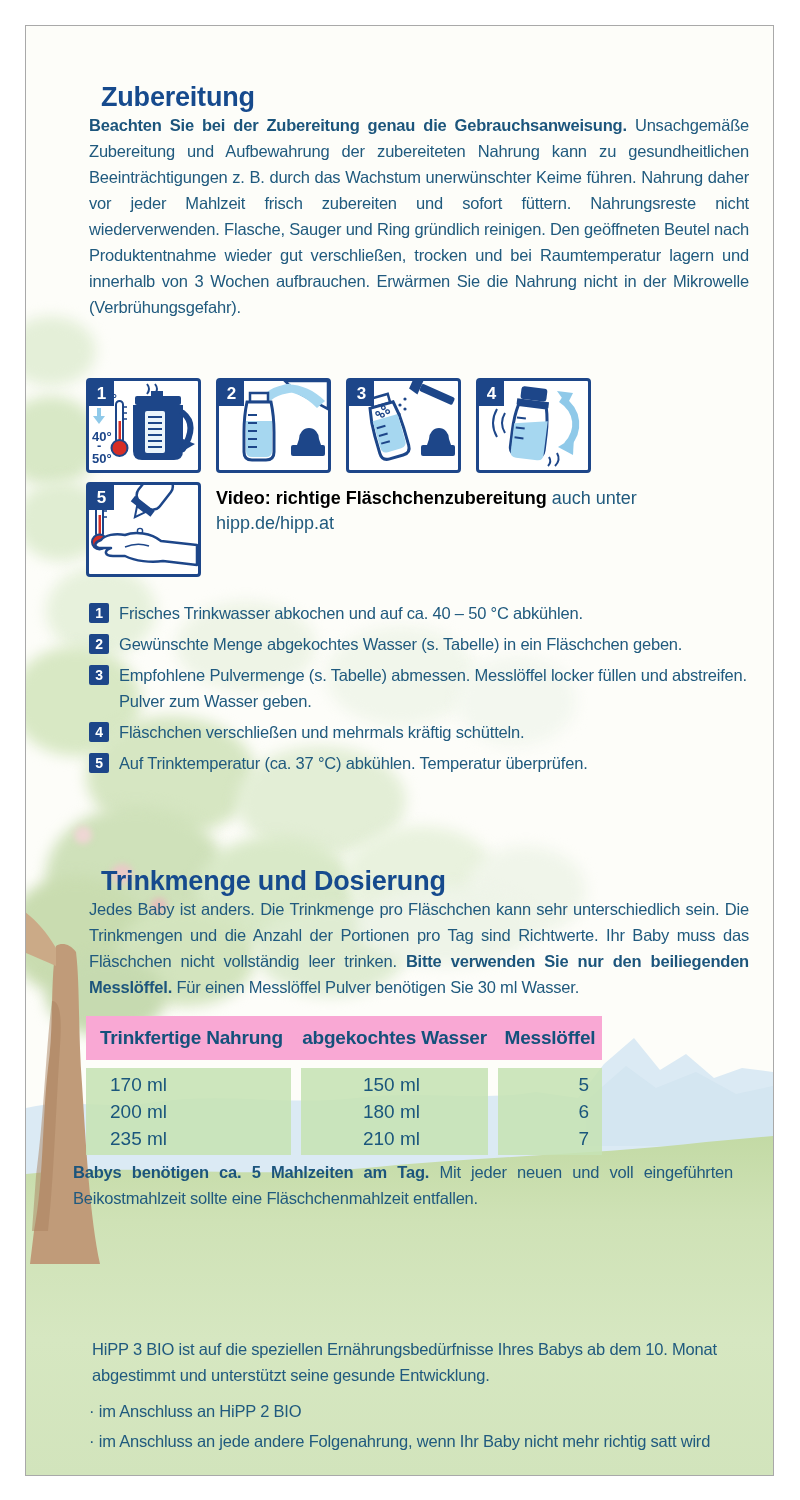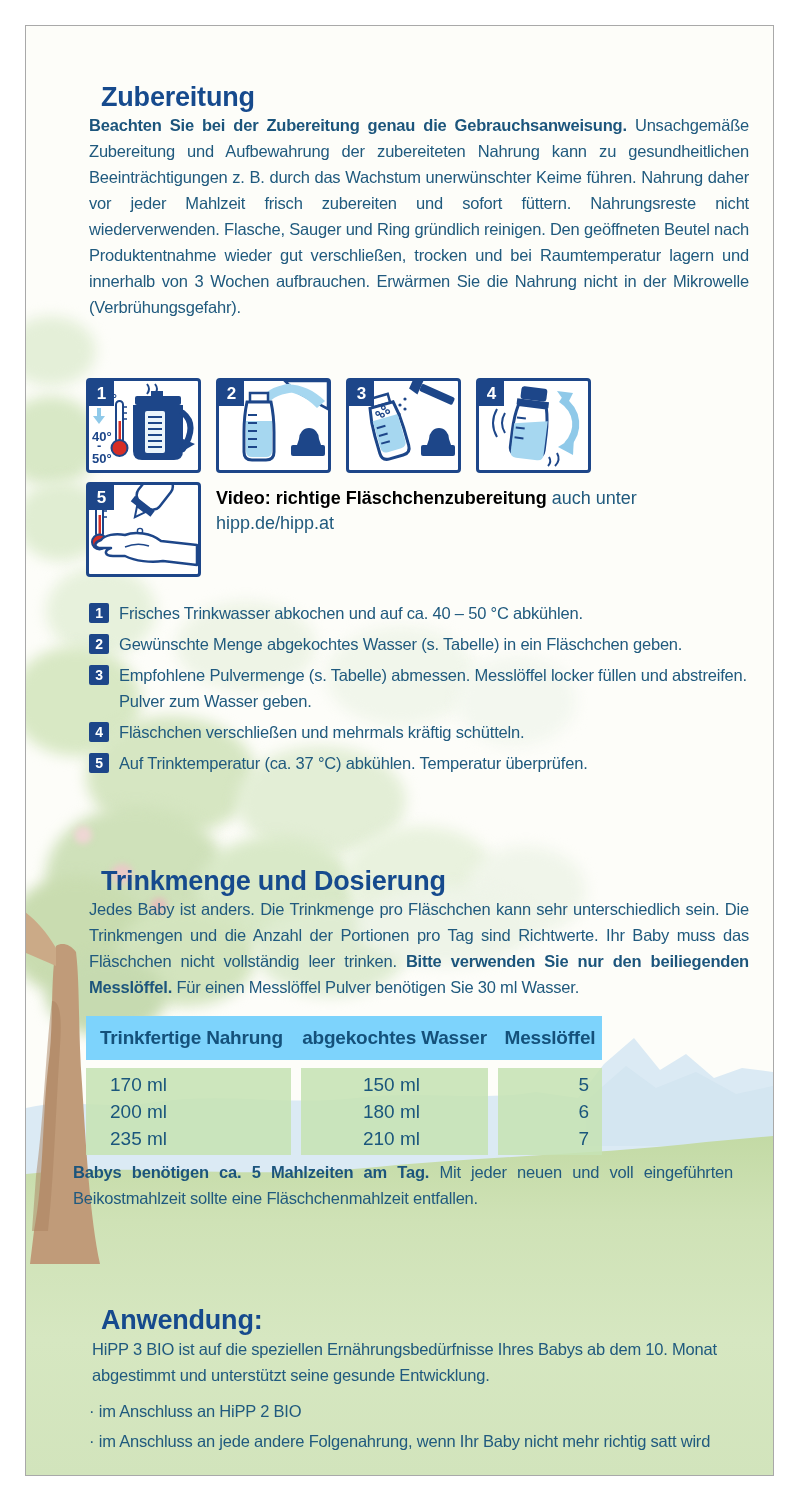--- a/index.html
+++ b/index.html
@@ -17,21 +17,21 @@
          border:3px solid #1d4689;border-radius:4px;box-sizing:border-box;}
   .pnum{position:absolute;left:0;top:0;width:25px;height:25px;background:#1d4689;color:#fff;
         font-weight:bold;font-size:17px;display:flex;align-items:center;justify-content:center;}
   .picto svg{position:absolute;left:0;top:0;}
   .video{position:absolute;z-index:1;width:435px;font-size:18px;line-height:25px;color:#205a7e;}
   .video b{color:#000000;margin-top:36px;}
   .steps{position:absolute;z-index:1;width:668px;display:flex;flex-direction:column;row-gap:5px;}
   .step{display:flex;column-gap:10px;font-size:16.5px;line-height:26px;letter-spacing:-0.2px;color:#205a7e;}
   .nbadge{flex:0 0 auto;width:20px;height:20px;margin-top:3px;background:#1d4689;color:#fff;
           border-radius:2px;font-size:14px;font-weight:bold;display:flex;align-items:center;justify-content:center;}
-  .tbl-head{position:absolute;z-index:1;width:516px;height:44px;background:#7dd3fc;display:flex;align-items:center;
+  .tbl-head{position:absolute;z-index:1;width:516px;height:44px;background:#f9a8d4;display:flex;align-items:center;
             font-size:19px;font-weight:bold;color:#14517b;letter-spacing:-0.2px;}
   .tbl-head .h1{width:205px;padding-left:14px;box-sizing:border-box;}
   .tbl-head .h2{width:187px;margin-left:10px;text-align:center;}
   .tbl-head .h3{width:104px;margin-left:10px;text-align:center;}
   .tbl-body{position:absolute;z-index:1;width:516px;height:84px;}
   .tcol{position:absolute;top:0;height:84px;background:rgba(198,226,180,0.88);
         font-size:19px;line-height:27px;color:#1a567c;padding-top:3px;box-sizing:content-box;}
   .tcol div{height:27px;}
   .c1{left:0;width:205px;}  .c1 div{padding-left:24px;}
   .c2{left:215px;width:187px;} .c2 div{text-align:center;padding-right:6px;}
@@ -271,19 +271,18 @@
     </div>
     <div class="tcol c3">
       <div>5</div>
       <div>6</div>
       <div>7</div>
     </div>
   </div>
 
   <p class="para" style="left:47px;top:1133px;margin:0;"><b>Babys benötigen ca. 5 Mahlzeiten am Tag.</b><span> Mit jeder neuen und voll eingeführten Beikostmahlzeit sollte eine Fläschchenmahlzeit entfallen.</span></p>
 
-  <h1 class="sec" style="left:63px;top:1267px;">Anwendung:</h1>
   <p class="para" style="left:66px;top:1310px;margin:0;text-align:left;">HiPP 3 BIO ist auf die speziellen Ernährungsbedürfnisse Ihres Babys ab dem 10. Monat abgestimmt und unterstützt seine gesunde Entwicklung.</p>
   <div class="bullet" style="left:63px;top:1372px;">· im Anschluss an HiPP 2 BIO</div>
   <div class="bullet" style="left:63px;top:1402px;">· im Anschluss an jede andere Folgenahrung, wenn Ihr Baby nicht mehr richtig satt wird</div>
 
  </div>
 </div>
 
 </body></html>

